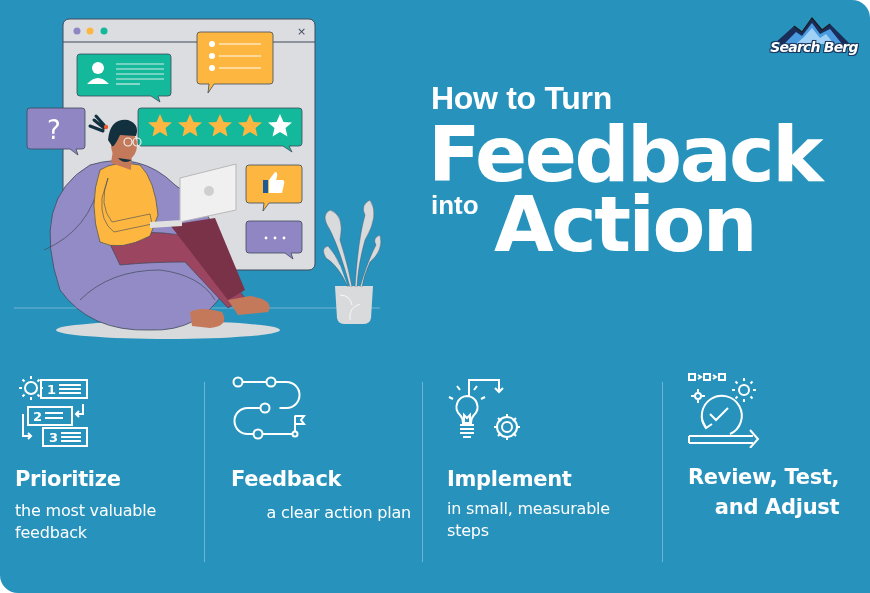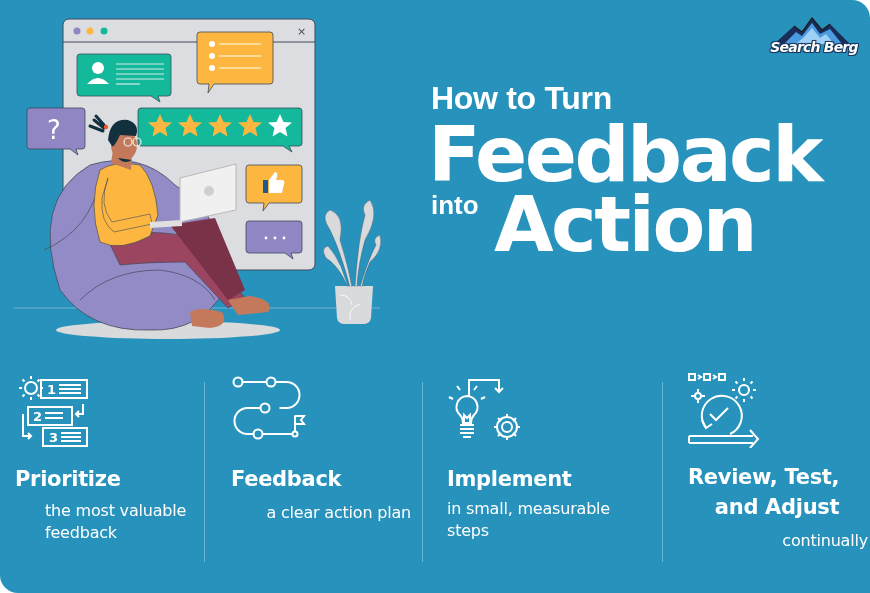--- a/index.html
+++ b/index.html
@@ -157,21 +157,21 @@
       <rect x="13" y="35" width="44" height="18"></rect>
       <text x="18" y="49" fill="#fff" stroke="none" font-size="13" font-weight="bold" font-family="DejaVu Sans, sans-serif">2</text>
       <path d="M30 41 h18 M30 46 h18"></path>
       <path d="M68 32 v10 h-6 M64 39 l-3 3 3 3"></path>
       <path d="M8 42 v22 h8 M13 61 l3 3 -3 3"></path>
       <rect x="28" y="56" width="44" height="18"></rect>
       <text x="34" y="70" fill="#fff" stroke="none" font-size="13" font-weight="bold" font-family="DejaVu Sans, sans-serif">3</text>
       <path d="M46 61 h20 M46 65 h20 M46 69 h20"></path>
     </svg>
     <div class="title">Prioritize</div>
-    <div class="desc" style="top:128px;width:180px;margin-left:30px;">the most valuable feedback</div>
+    <div class="desc" style="top:128px;width:180px;">the most valuable feedback</div>
   </div>
 
   <div class="divider" style="left:204px;"></div>
 
   <div class="step" style="left:231px;width:180px;">
     <svg class="icon" viewBox="0 0 80 76" xmlns="http://www.w3.org/2000/svg" fill="none" stroke="#fff" stroke-width="2">
       <circle cx="7" cy="10" r="4.5"></circle>
       <circle cx="40" cy="10" r="4.5"></circle>
       <path d="M11.5 10 h24 M44.5 10 h11 a13 13 0 0 1 0 26 h-7"></path>
       <circle cx="34" cy="36" r="4.5"></circle>
@@ -217,16 +217,15 @@
       <path d="M10 17 v3 M10 28 v3 M3 24 h3 M14 24 h3"></path>
       <path d="M42 62 a20 20 0 1 0 -24 -6"></path>
       <path d="M14 48 l4 8 6 -4"></path>
       <path d="M22 42 l6 6 12 -12"></path>
       <path d="M1 64 h64 M1 71 h64 M1 64 v7 M62 58 l8 9 -8 9"></path>
     </svg>
     <div class="title" style="top:90px;">
       <div>Review, Test,</div>
       <div>and Adjust</div>
     </div>
-    <div class="desc" style="top:158px;width:180px;">continually</div>
   </div>
 
 </div>
 
 </body></html>

